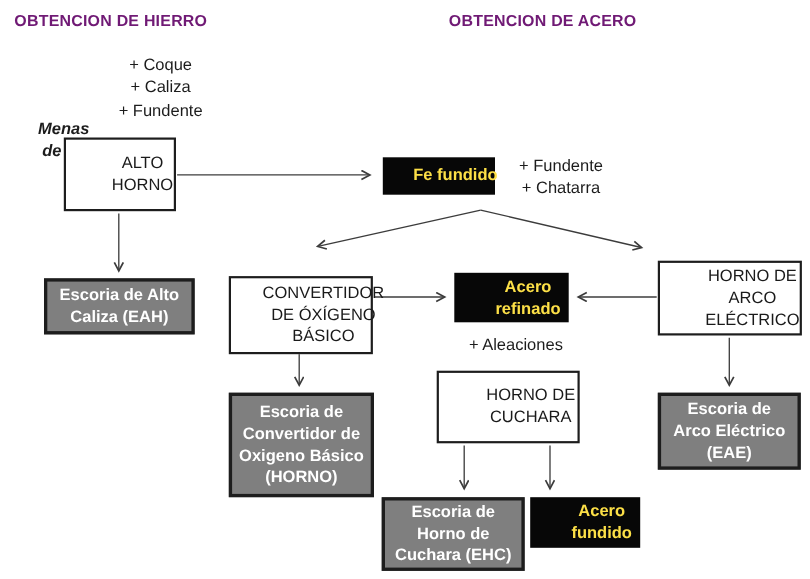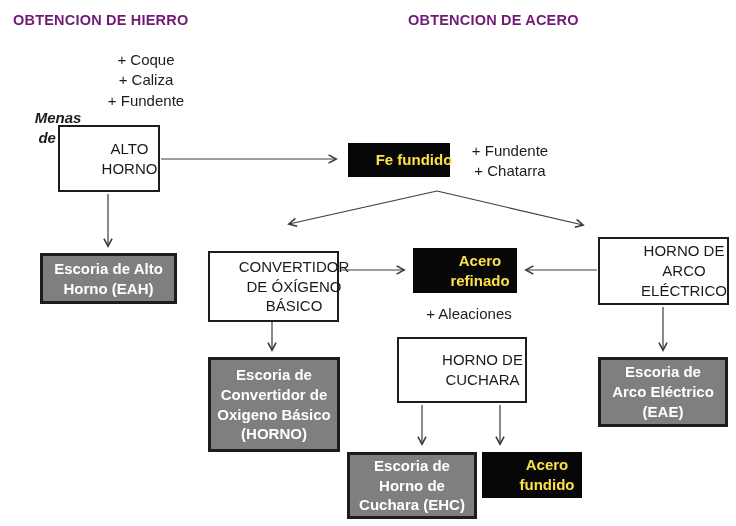--- a/index.html
+++ b/index.html
@@ -71,21 +71,21 @@
     <span>ALTO</span>
     <span>HORNO</span>
   </div>
 
   <div class="node product" style="left:348px; top:143px; width:102px; height:34px;">
     <span>Fe fundido</span>
   </div>
 
   <div class="node slag" style="left:40px; top:253px; width:137px; height:51px;">
     <span>Escoria de Alto</span>
-    <span>Horno (EAH)</span>
+    <span>Caliza (EAH)</span>
   </div>
 
   <div class="node process" style="left:208px; top:233px; width:131px; height:71px;margin-top:18px;">
     <span>CONVERTIDOR</span>
     <span>DE ÓXÍGENO</span>
     <span>BÁSICO</span>
   </div>
 
   <div class="node product" style="left:413px; top:248px; width:104px; height:45px;">
     <span>Acero</span>

